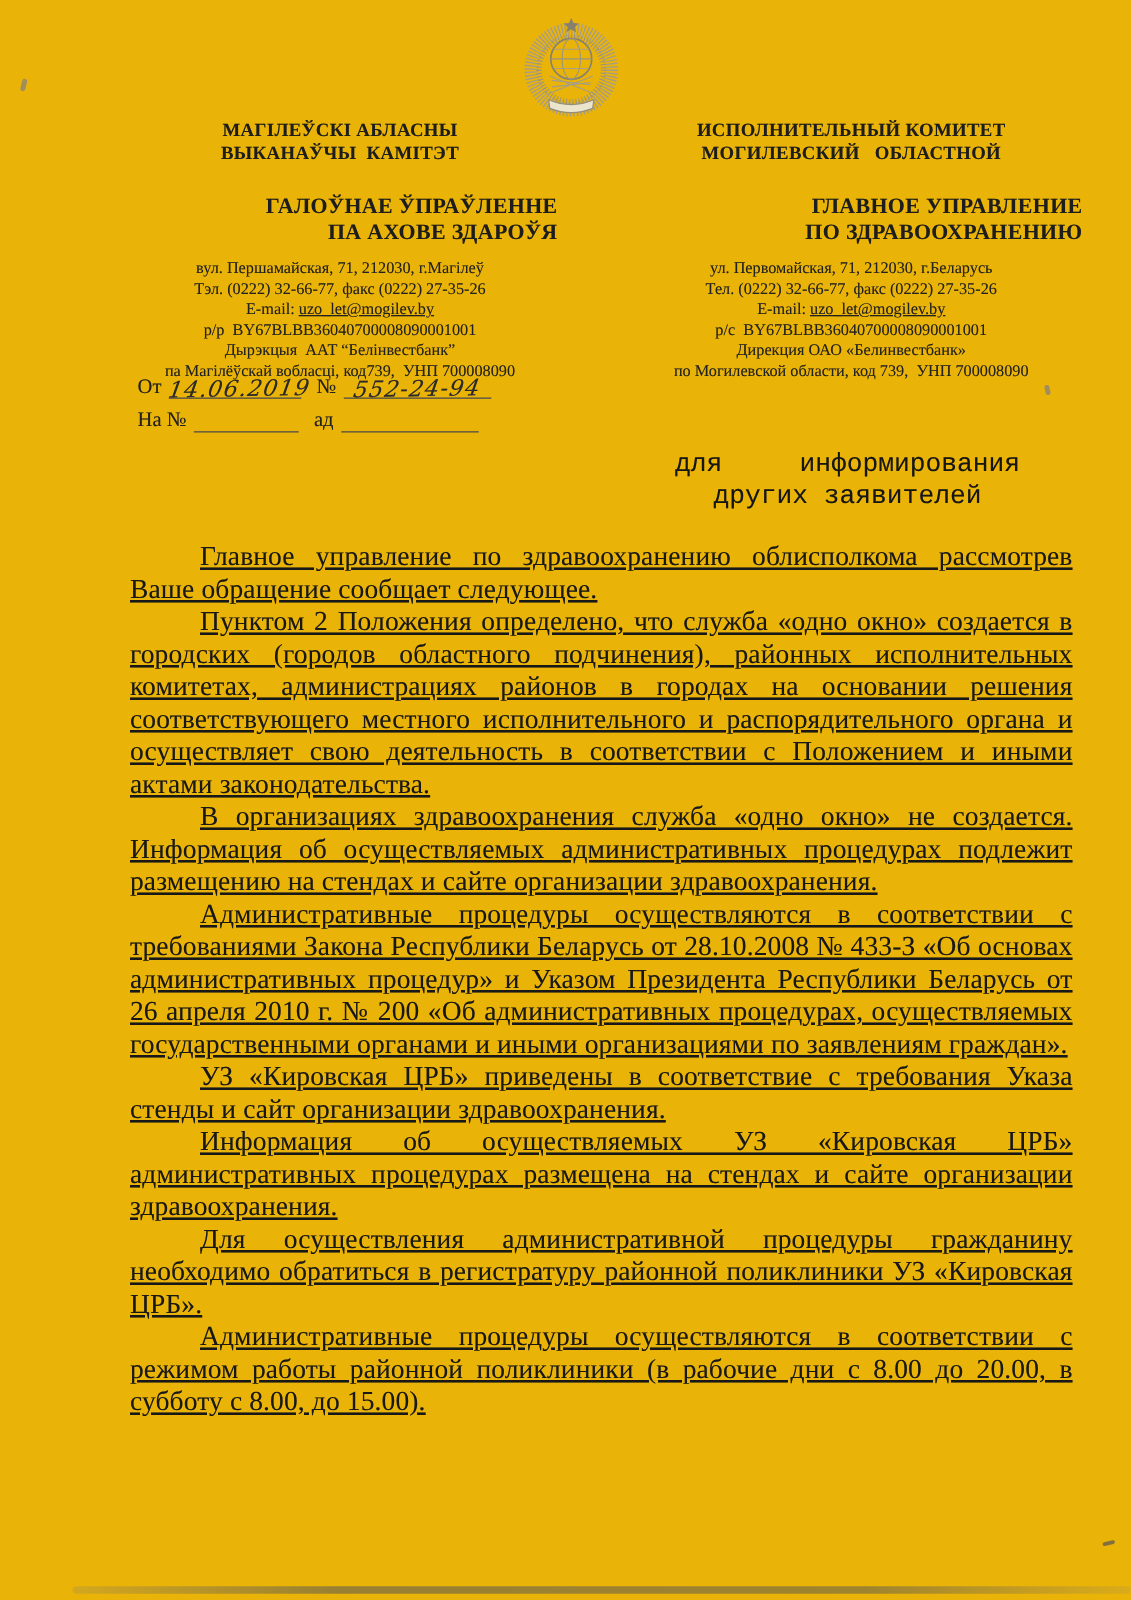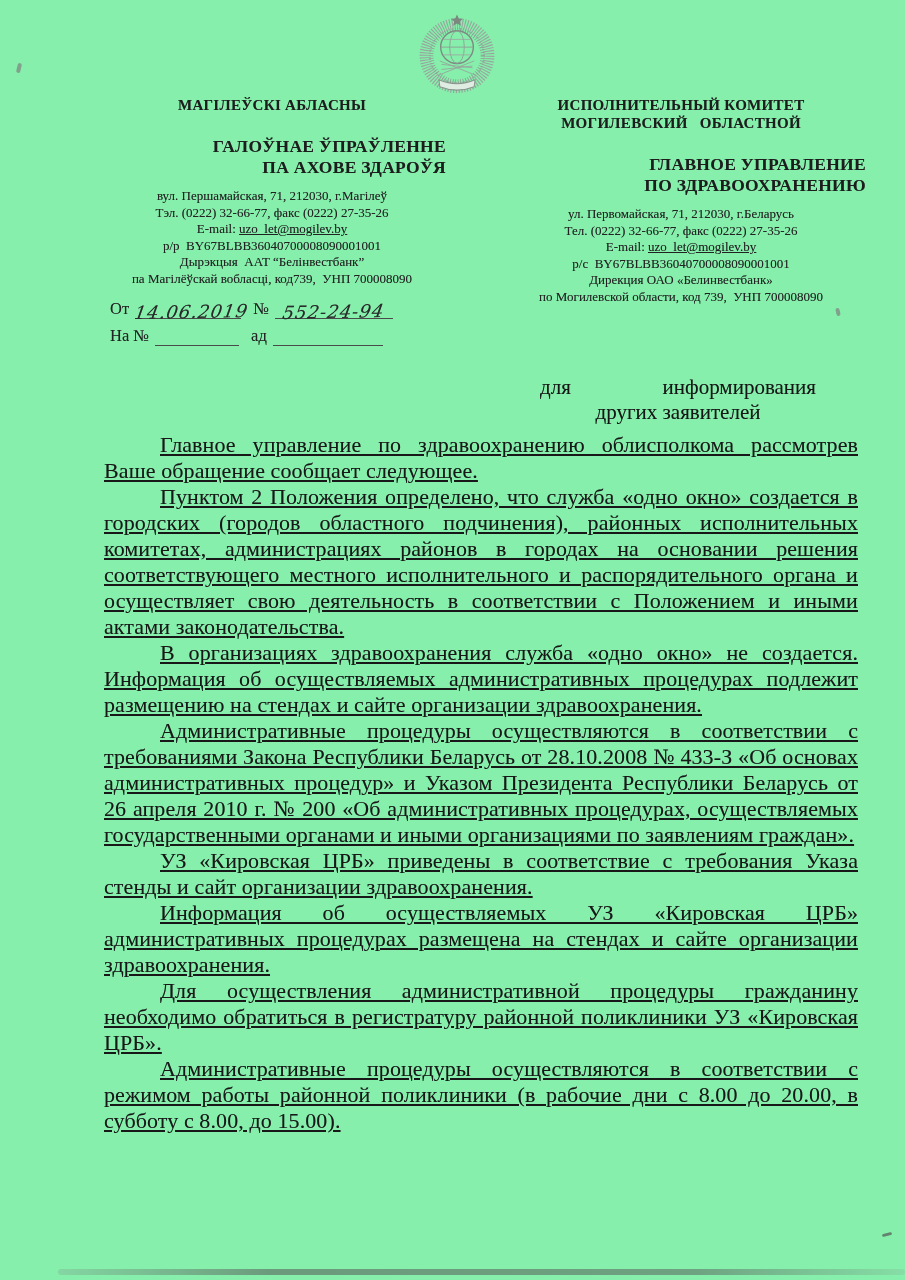--- a/index.html
+++ b/index.html
@@ -1,18 +1,18 @@
 <!DOCTYPE html>
 <html><head>
 <meta charset="utf-8">
 <style>
   html,body { margin:0; padding:0; background:#e8e8e6; }
   #page {
     position:relative; width:905px; height:1280px; margin:0 auto;
-    background:#86efac; overflow:hidden;
+    background:#eab308; overflow:hidden;
     font-family:"Liberation Serif", serif; color:#1d1d1d;
     text-shadow:0 0 .5px rgba(0,0,0,.30);
   }
   
   .emblem { position:absolute; left:412px; top:11px; width:90px; height:86px; opacity:.88; }
   
   .hdr { position:absolute; top:96px; text-align:center; }
   .hdr-left  { left:98px;  width:348px; }
   .hdr-right { left:496px; width:370px; }
   .h-small { font-size:15px; font-weight:700; line-height:18px; letter-spacing:.3px; }
@@ -28,21 +28,21 @@
   .b-date { width:106px; }
   .b-num  { width:118px; }
   .b-onno { width:84px;  }
   .b-ad   { width:110px; }
   .hw {
     display:inline-block; font-style:italic; font-family:"DejaVu Serif", serif;
     font-size:18px; letter-spacing:1px; color:#2a2a2a;
     transform:skewX(-10deg) rotate(-1deg); white-space:nowrap;
   }
   
-  .addr-to { position:absolute; left:540px; top:375px; width:276px; font-size:21px; line-height:24.5px; color:#161616; }
+  .addr-to { position:absolute; left:540px; top:361px; width:276px; font-size:21px; line-height:24.5px; color:#161616;font-family:Liberation Mono, monospace; }
   .addr-to .l1 { display:block; text-align:justify; text-align-last:justify; }
   .addr-to .l2 { display:block; text-align:center; }
   
   .body { position:absolute; left:104px; top:432px; width:754px; font-size:22px; line-height:26px; text-align:justify; letter-spacing:.1px; color:#181818;text-decoration:underline; }
   .body p { margin:0; text-indent:56px; }
   
   .scan-bar { position:absolute; left:58px; top:1269px; width:847px; height:6px; border-radius:3px;
     background:linear-gradient(90deg, rgba(120,120,120,.2), rgba(85,85,85,.55) 25%, rgba(85,85,85,.5) 75%, rgba(130,130,130,.15)); }
   .mark { position:absolute; background:#808080; opacity:.7; border-radius:2px; }
   .mark-a { left:17px;  top:63px;   width:4px;  height:10px; transform:rotate(14deg); }
@@ -64,20 +64,21 @@
       <line x1="34" y1="33" x2="66" y2="33" stroke="#9e9e9e" stroke-width="1"></line>
       <line x1="34" y1="51" x2="66" y2="51" stroke="#9e9e9e" stroke-width="1"></line>
       <path d="M50 4 l2.1 4.6 5 .4 -3.8 3.3 1.2 4.8 -4.5 -2.7 -4.5 2.7 1.2 -4.8 -3.8 -3.3 5 -.4 z" fill="#7a7a7a"></path>
       <path d="M30 74 l40 -16 M30 58 l40 16 M32 68 l36 -4 M32 62 l36 4" stroke="#9a9a9a" stroke-width="1"></path>
       <path d="M29 80 q21 9 42 0 l-1 8 q-20 8 -40 0 z" fill="#ececea" stroke="#8a8a8a" stroke-width="1.2"></path>
     </svg>
   </div>
 
   <div class="hdr hdr-left">
     <div class="h-small">МАГІЛЕЎСКІ АБЛАСНЫ</div>
+    <div class="h-small">ВЫКАНАЎЧЫ&nbsp; КАМІТЭТ</div>
     <div class="h-main-wrap">
       <div class="h-main">ГАЛОЎНАЕ ЎПРАЎЛЕННЕ</div>
       <div class="h-main">ПА АХОВЕ ЗДАРОЎЯ</div>
     </div>
     <div class="h-addr">
       <div>вул. Першамайская, 71, 212030, г.Магілеў</div>
       <div>Тэл. (0222) 32-66-77, факс (0222) 27-35-26</div>
       <div><span>E-mail: </span><span class="email">uzo_let@mogilev.by</span></div>
       <div>р/р&nbsp; BY67BLBB36040700008090001001</div>
       <div>Дырэкцыя&nbsp; ААТ “Белінвестбанк”</div>

